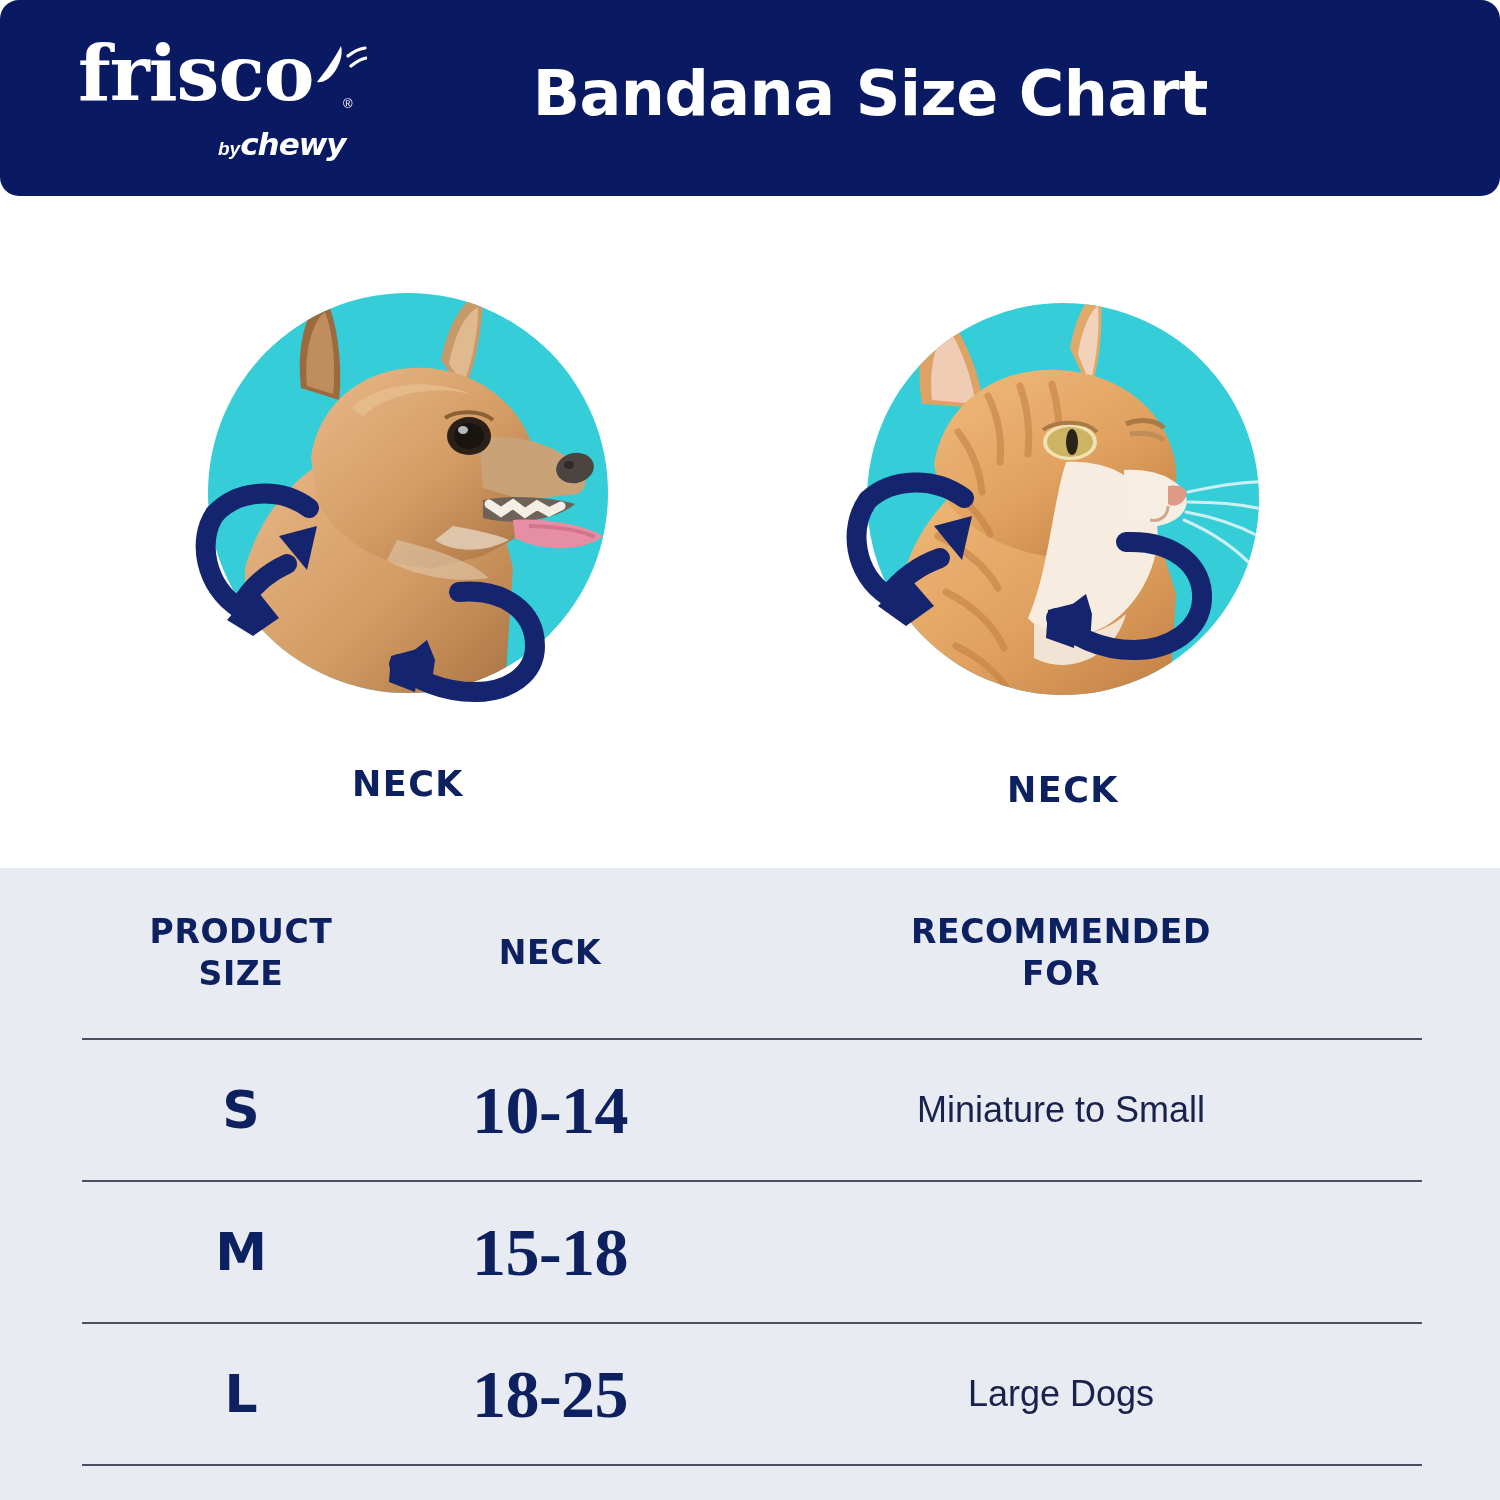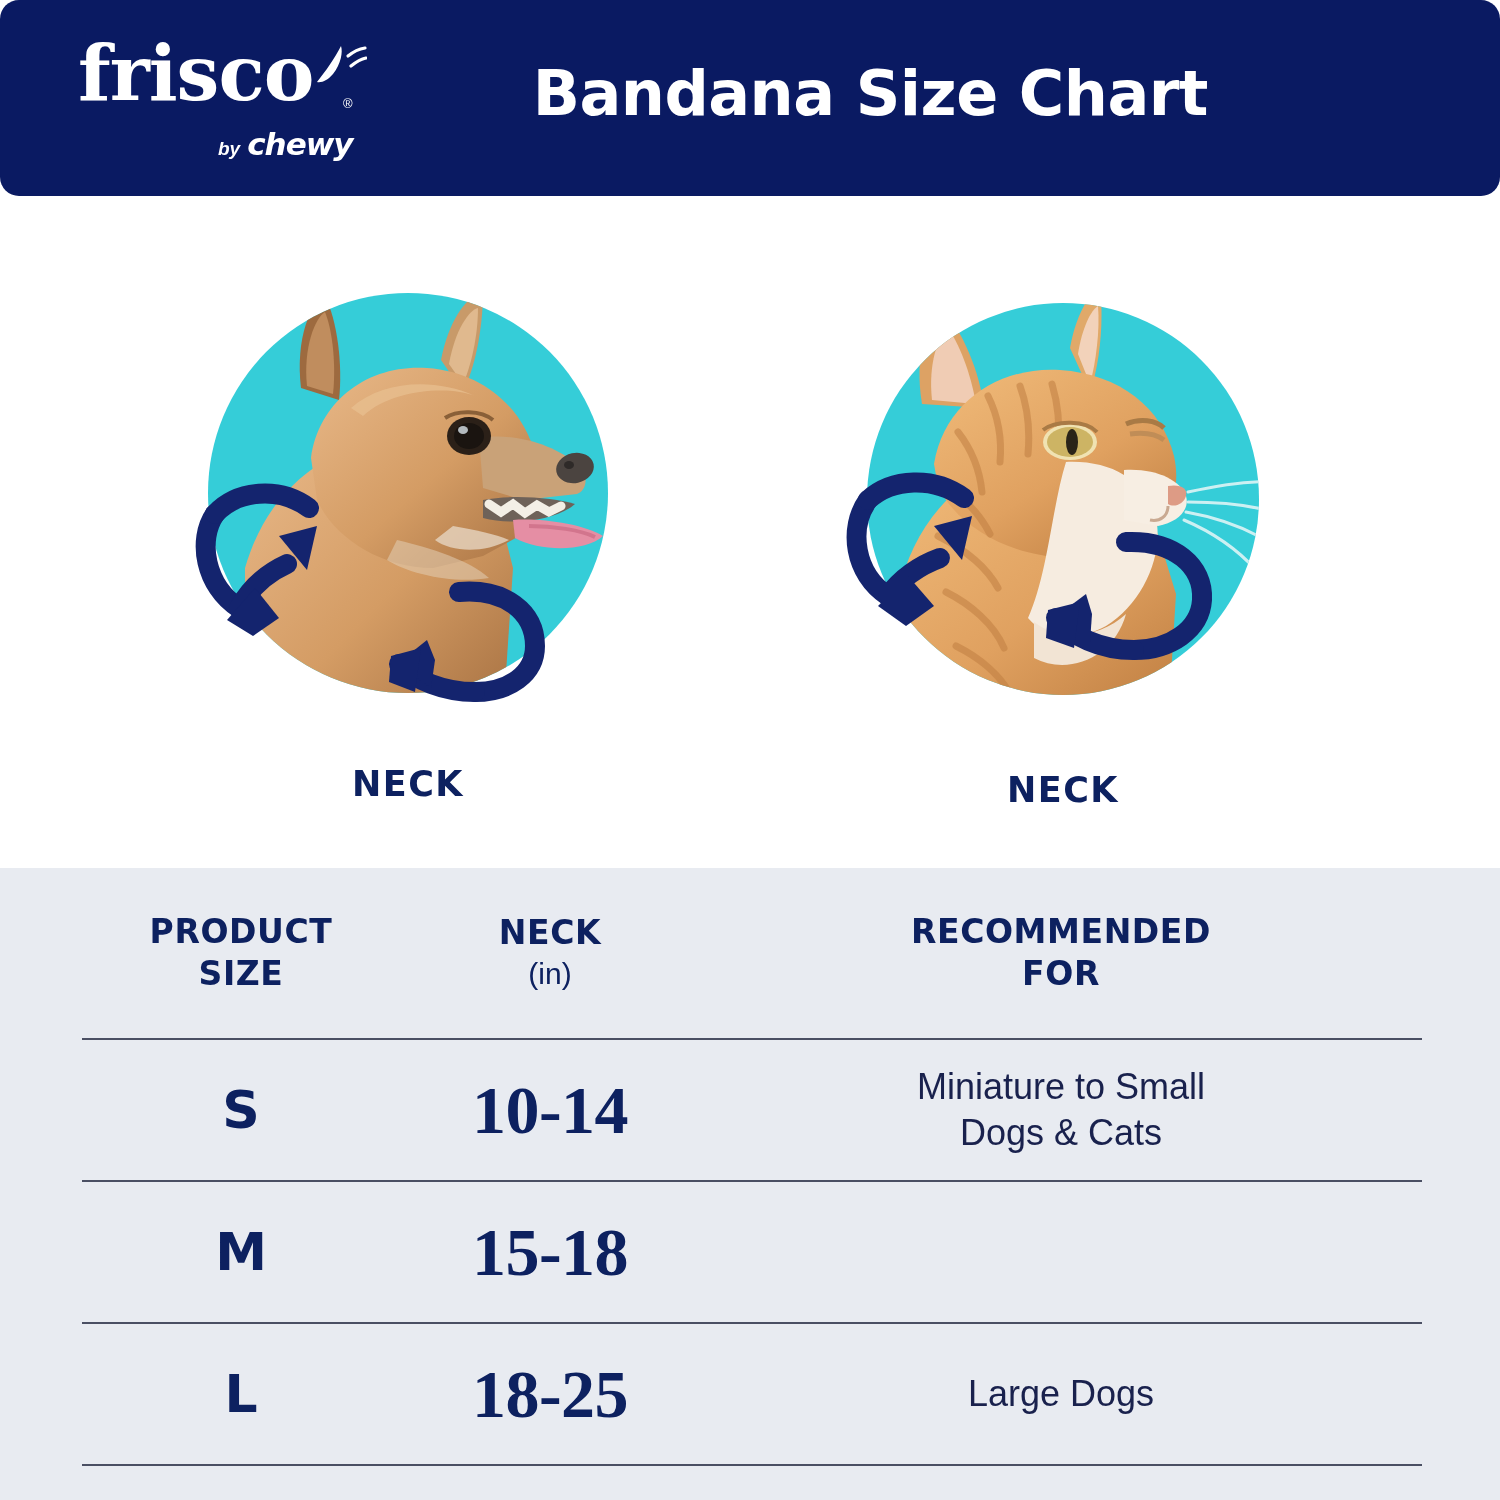--- a/index.html
+++ b/index.html
@@ -60,21 +60,20 @@
     font-size: 13px;
     color: #ffffff;
     font-family: "Liberation Sans", sans-serif;
   }
   .logo-by {
     position: absolute;
     left: 140px;
     top: 92px;
     display: flex;
     align-items: baseline;
-    gap: 7px;
   }
   .logo-by-text {
     font-family: "Liberation Sans", sans-serif;
     font-weight: bold;
     font-style: italic;
     font-size: 19px;
     color: #ffffff;
   }
   .logo-chewy {
     font-family: "DejaVu Sans", sans-serif;
@@ -412,34 +411,32 @@
   <div class="table-section">
     <div class="size-table">
 
       <div class="trow header-row">
         <div class="col col-size">
           <div class="hdr-text">PRODUCT</div>
           <div class="hdr-text">SIZE</div>
         </div>
         <div class="col col-neck">
           <div class="hdr-text">NECK</div>
-          <div class="hdr-sub">(in)</div>
         </div>
         <div class="col col-rec">
           <div class="hdr-text">RECOMMENDED</div>
           <div class="hdr-text">FOR</div>
         </div>
       </div>
 
       <div class="trow data-row">
         <div class="col col-size cell-size">S</div>
         <div class="col col-neck cell-neck">10-14</div>
         <div class="col col-rec">
           <div class="cell-rec">Miniature to Small</div>
-          <div class="cell-rec">Dogs &amp; Cats</div>
         </div>
       </div>
 
       <div class="trow data-row">
         <div class="col col-size cell-size">M</div>
         <div class="col col-neck cell-neck">15-18</div>
       </div>
 
       <div class="trow data-row">
         <div class="col col-size cell-size">L</div>

